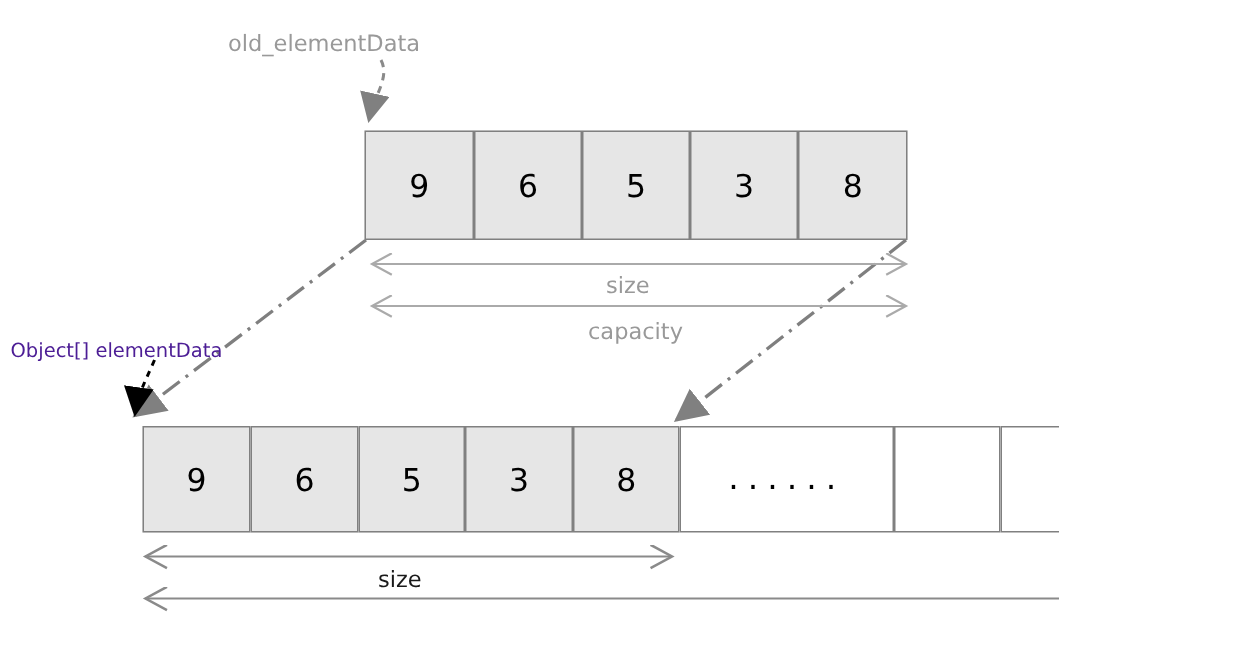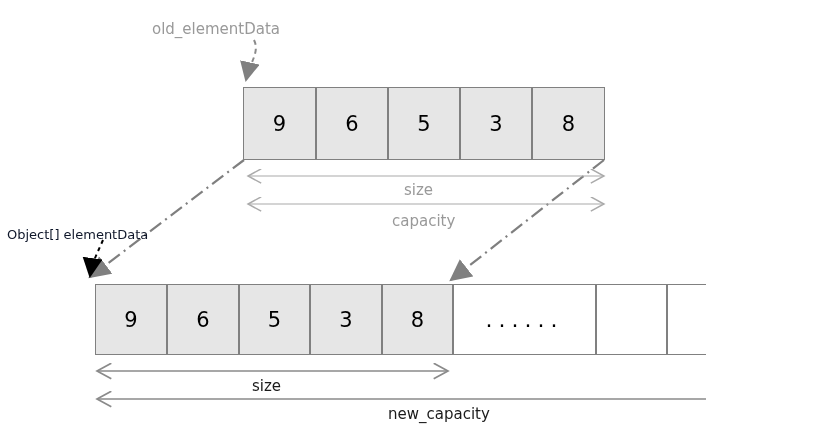--- a/index.html
+++ b/index.html
@@ -44,21 +44,21 @@
     white-space: nowrap;
     font-size: 15px;
   }
   .lbl.gray {
     color: #999999;
   }
   .lbl.dark {
     color: #1a1a1a;
   }
   .lbl.blue {
-    color: #0f172a;
+    color: #4c1d95;
     font-size: 13px;
   }
   .dots {
     letter-spacing: 6px;
     font-size: 22px;
     color: #000000;
     line-height: 1;
   }
 </style>
 </head>
@@ -128,15 +128,14 @@
     <div class="cell" style="left:382px; top:284px; width:71px; height:71px;">8</div>
     <div class="cell empty" style="left:453px; top:284px; width:143px; height:71px;">
       <span class="dots">......</span>
     </div>
     <div class="cell empty" style="left:596px; top:284px; width:71px; height:71px;"></div>
     <div class="cell empty" style="left:667px; top:284px; width:72px; height:71px;"></div>
     <div class="cell empty" style="left:739px; top:284px; width:71px; height:71px;"></div>
   </div>
 
   <div class="lbl dark" style="left:252px; top:377px;">size</div>
-  <div class="lbl dark" style="left:388px; top:405px;">new_capacity</div>
 
 </div>
 
 </body></html>

